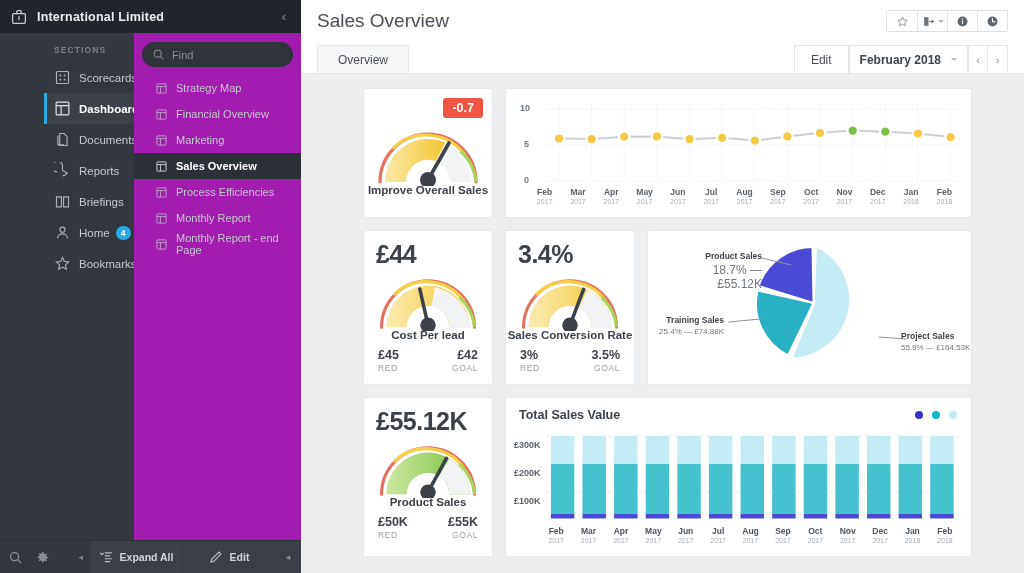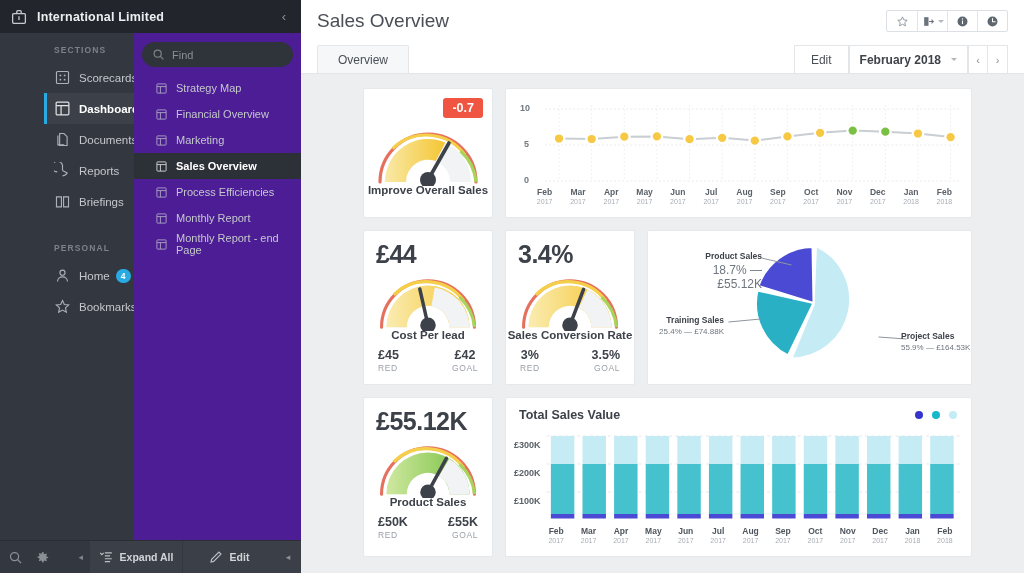--- a/index.html
+++ b/index.html
@@ -33,21 +33,21 @@
   .nav-item .ic { width: 17px; height: 17px; flex: none; margin-right: 8px; opacity: .85; }
   .nav-item.active { background: #3b4049; color: #fff; font-weight: bold; }
   .nav-item.active::before {
     content: ""; position: absolute; left: 0; top: 0; bottom: 0; width: 3px; background: #29aae2;
   }
   .badge {
     margin-left: 6px; background: #29aae2; color: #fff; font-size: 8.5px; font-weight: bold;
     border-radius: 8px; min-width: 15px; height: 14px; line-height: 14px; text-align: center; padding: 0 4px;
   }
 
-  .list-col { width: 211px; background: #4c1d95; position: relative; }
+  .list-col { width: 211px; background: #a21caf; position: relative; }
   .find-wrap { padding: 9px 8px 8px 8px; }
   .find-box {
     background: #2f333a; border-radius: 13px; height: 25px;
     display: flex; align-items: center; padding: 0 10px;
   }
   .find-box .mag { width: 13px; height: 13px; flex: none; margin-right: 7px; opacity: .6; }
   .find-input {
     background: transparent; border: none; outline: none; color: #cfd3d8;
     font-size: 11px; font-family: inherit; width: 100%;
   }
@@ -121,21 +121,21 @@
   .kpi-big { font-size: 25px; font-weight: bold; color: #3d424a; padding-left: 12px; letter-spacing: -.5px; }
   .kpi-pill {
     position: absolute; right: 9px; top: 9px; background: #f05542; color: #fff;
     font-size: 12.5px; font-weight: bold; border-radius: 3px; padding: 3px 9px;
   }
   .gauge-wrap { display: flex; justify-content: center; margin-top: 2px; }
   .kpi-name { text-align: center; font-size: 11.5px; font-weight: bold; color: #3d424a; margin-top: -2px; }
   .kpi-foot { display: flex; justify-content: space-between; padding: 7px 14px 0; }
   .kpi-foot .col { text-align: left; }
   .kpi-foot .col.r { text-align: right; }
-  .kpi-val { font-size: 12.5px; font-weight: bold; color: #3d424a; text-align: center; }
+  .kpi-val { font-size: 12.5px; font-weight: bold; color: #3d424a; }
   .kpi-lab { font-size: 8.5px; color: #9aa0a8; letter-spacing: .6px; margin-top: 1px; }
 
   .chart-card { flex: 1; }
   .chart-title { font-size: 12.5px; font-weight: bold; color: #3d424a; padding: 10px 0 0 13px; }
   .legend-dots { position: absolute; right: 14px; top: 13px; display: flex; gap: 9px; }
   .legend-dots i { width: 8px; height: 8px; border-radius: 50%; display: block; }
 </style>
 </head>
 <body>
 
@@ -194,21 +194,20 @@
           <span>Reports</span>
         </div>
 
         <div class="nav-item">
           <svg class="ic" viewBox="0 0 24 24" fill="none" stroke="currentColor" stroke-width="1.6">
             <path d="M3.5 5.5h7v14h-7zM13.5 5.5h7v14h-7z"></path>
           </svg>
           <span>Briefings</span>
         </div>
 
-        <div class="sec-label" style="padding-top:26px">PERSONAL</div>
 
         <div class="nav-item">
           <svg class="ic" viewBox="0 0 24 24" fill="none" stroke="currentColor" stroke-width="1.6">
             <circle cx="12" cy="8" r="3.6"></circle>
             <path d="M5 20.5c0-4 3.2-6.5 7-6.5s7 2.5 7 6.5"></path>
           </svg>
           <span>Home</span>
           <span class="badge">4</span>
         </div>
 

